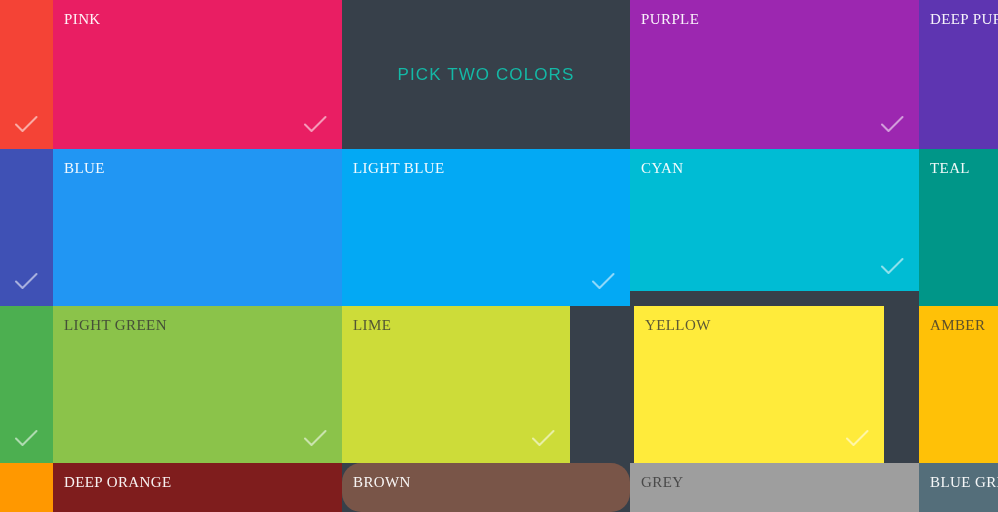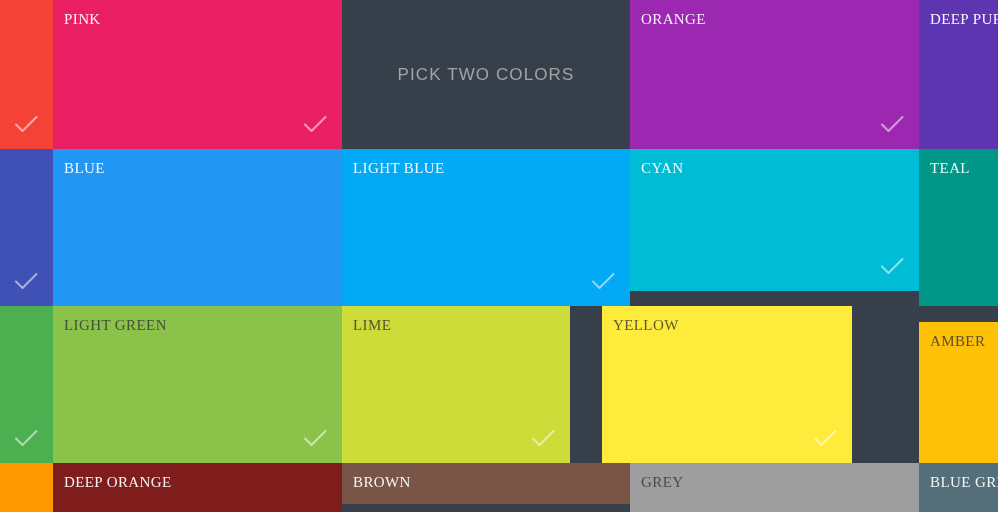--- a/index.html
+++ b/index.html
@@ -51,21 +51,21 @@
 
   .headline {
     position:absolute;
     left:0; top:0;
     width:100%; height:100%;
     display:flex;
     align-items:center;
     justify-content:center;
   }
   .headline span {
-    color:#a3a3a3;
+    color:#14b8a6;
     font-size:17px;
     letter-spacing:1.1px;
     font-weight:400;
   }
 </style>
 </head>
 <body>
 
 <div id="grid" style="background: rgb(55, 64, 74);">
     <div class="tile" style="left: 0px; top: 0px; width: 53px; height: 149px; background: rgb(244, 67, 54);">
@@ -82,21 +82,21 @@
           <path d="M5 15.5 L11.5 22 L25.5 8"></path>
         </svg>
       </div>
     </div>
     <div class="tile" style="left: 342px; top: 0px; width: 288px; height: 149px; background: rgb(55, 64, 74);">
       <div class="headline">
         <span>PICK TWO COLORS</span>
       </div>
     </div>
     <div class="tile" style="left: 630px; top: 0px; width: 289px; height: 149px; background: rgb(156, 39, 176);">
-      <div class="tile-label label-light">ORANGE</div>
+      <div class="tile-label label-light">PURPLE</div>
       <div class="check">
         <svg viewBox="0 0 30 30" aria-hidden="true">
           <path d="M5 15.5 L11.5 22 L25.5 8"></path>
         </svg>
       </div>
     </div>
     <div class="tile" style="left: 919px; top: 0px; width: 79px; height: 149px; background: rgb(94, 53, 177);">
       <div class="tile-label label-light">DEEP PURPLE</div>
     </div>
     <div class="tile" style="left: 0px; top: 149px; width: 53px; height: 157px; background: rgb(63, 81, 181);">
@@ -149,36 +149,36 @@
       </div>
     </div>
     <div class="tile" style="left: 342px; top: 306px; width: 228px; height: 157px; background: rgb(205, 220, 57);">
       <div class="tile-label label-dark">LIME</div>
       <div class="check">
         <svg viewBox="0 0 30 30" aria-hidden="true">
           <path d="M5 15.5 L11.5 22 L25.5 8"></path>
         </svg>
       </div>
     </div>
-    <div class="tile" style="left: 602px; top: 306px; width: 250px; height: 157px; background: rgb(255, 235, 59);">
+    <div class="tile" style="left: 634px; top: 306px; width: 250px; height: 157px; background: rgb(255, 235, 59);">
       <div class="tile-label label-dark">YELLOW</div>
       <div class="check">
         <svg viewBox="0 0 30 30" aria-hidden="true">
           <path d="M5 15.5 L11.5 22 L25.5 8"></path>
         </svg>
       </div>
     </div>
-    <div class="tile" style="left: 919px; top: 306px; width: 79px; height: 157px; background: rgb(255, 193, 7); margin-top: 16px;">
+    <div class="tile" style="left: 919px; top: 306px; width: 79px; height: 157px; background: rgb(255, 193, 7);">
       <div class="tile-label label-dark">AMBER</div>
     </div>
     <div class="tile" style="left: 0px; top: 463px; width: 53px; height: 49px; background: rgb(255, 152, 0);"></div>
     <div class="tile" style="left: 53px; top: 463px; width: 289px; height: 49px; background: #7f1d1d;">
       <div class="tile-label label-light">DEEP ORANGE</div>
     </div>
-    <div class="tile" style="left: 342px; top: 463px; width: 288px; height: 41px; background: rgb(121, 85, 72);">
+    <div class="tile" style="left: 342px; top: 463px; width: 288px; height: 49px; background: rgb(121, 85, 72); border-radius: 19px;">
       <div class="tile-label label-light">BROWN</div>
     </div>
     <div class="tile" style="left: 630px; top: 463px; width: 289px; height: 49px; background: rgb(158, 158, 158); padding-left: 8px;">
       <div class="tile-label label-dark">GREY</div>
     </div>
     <div class="tile" style="left: 919px; top: 463px; width: 79px; height: 49px; background: rgb(84, 110, 122);">
       <div class="tile-label label-light">BLUE GREY</div>
     </div>
   </div>
 

